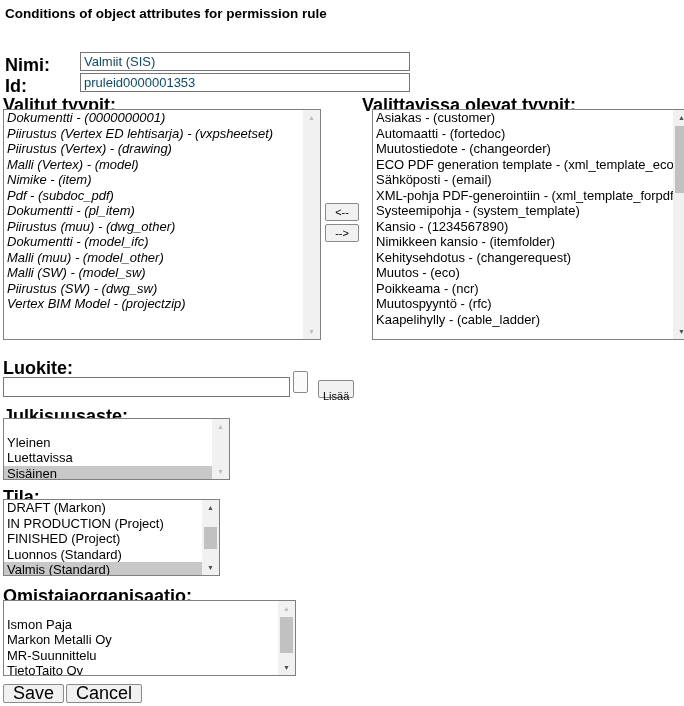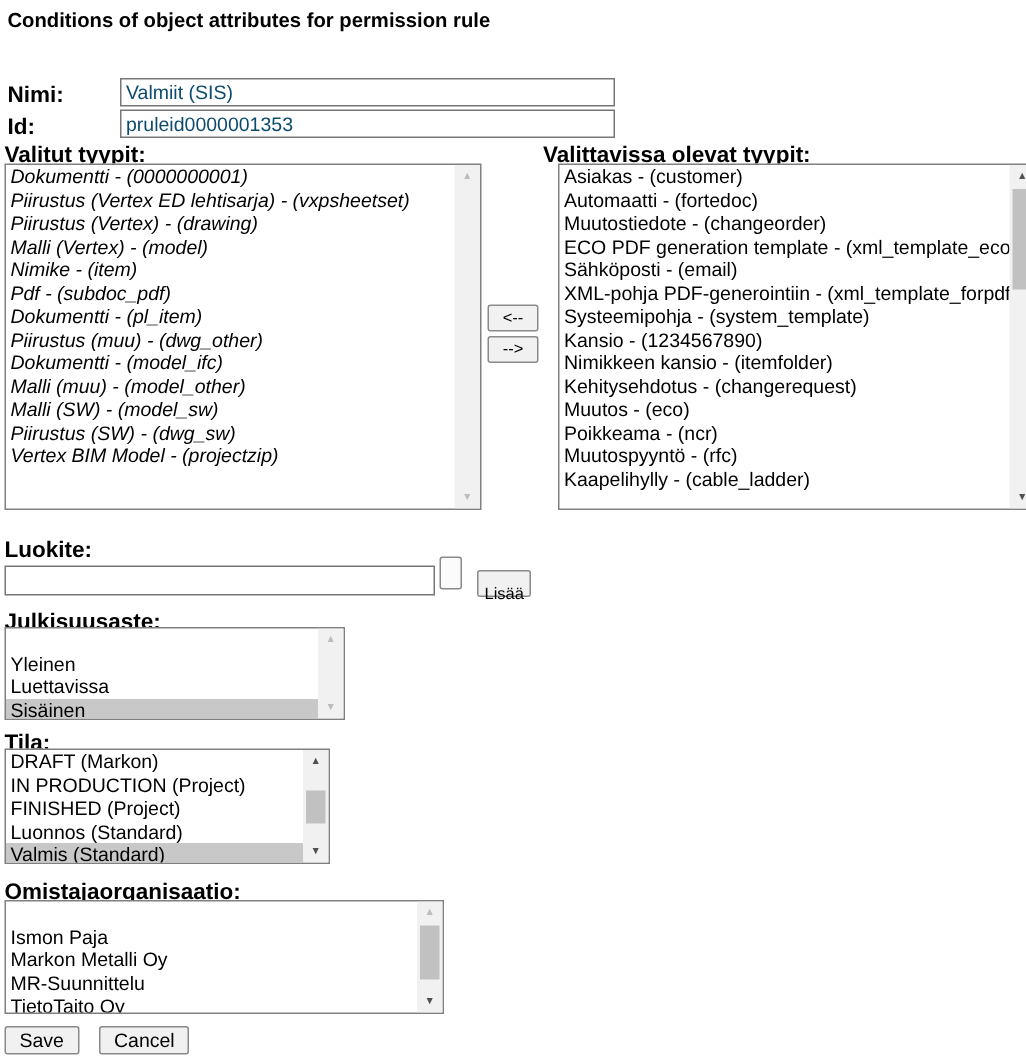--- a/index.html
+++ b/index.html
@@ -2,21 +2,21 @@
 <html style="--selected-bg: #c8c8c8;"><head>
 <meta charset="utf-8">
 <style>
   * { box-sizing: border-box; }
   html,body { margin:0; padding:0; background:#fff; }
   body { font-family:"Liberation Sans", sans-serif; color:#000; }
   .page { position:relative; width:684px; height:706px; background:#fff; overflow:hidden; }
 
   .page-title { position:absolute; left:5px; top:6px; font-size:13.5px; font-weight:bold; white-space:nowrap; }
 
-  .lbl { position:absolute; font-size:15px; font-weight:bold; white-space:nowrap; }
+  .lbl { position:absolute; font-size:18px; font-weight:bold; white-space:nowrap; }
 
   input.txt {
     position:absolute; border:1px solid #767676; background:#fff;
     font-family:inherit; font-size:13px; color:#0c4a6e; padding:1px 3px; margin:0;
   }
 
   
   .listbox { position:absolute; border:1px solid #808080; background:#fff; overflow:hidden; }
   .lb-items { position:absolute; top:0; left:0; right:17px; bottom:0; overflow:hidden; }
   .lb-row { height:15.5px; line-height:15.5px; font-size:13px; padding-left:3px; white-space:nowrap; overflow:hidden; }
@@ -25,21 +25,21 @@
   .lb-scroll { position:absolute; top:0; right:0; bottom:0; width:17px; background:#f1f1f1; }
   .lb-arrow { position:absolute; left:0; width:17px; height:15px; line-height:15px; text-align:center; font-size:7px; color:#505050; cursor:default; }
   .lb-arrow.up { top:0; }
   .lb-arrow.down { bottom:0; }
   .lb-arrow.disabled { color:#bdbdbd; }
   .lb-thumb { position:absolute; left:2px; width:13px; background:#c1c1c1; }
 
   
   .btn {
     position:absolute; background:#f1f1f1; border:1px solid #8a8a8a; border-radius:2px;
-    font-family:inherit; font-size:13px; color:#000; text-align:center; padding:0 9px; height:19px; line-height:17px;
+    font-family:inherit; font-size:18px; color:#000; text-align:center; padding:0 9px; height:19px; line-height:17px;
     cursor:default; white-space:nowrap;
   }
   .btn.arrow { font-size:11px; padding:0; width:34px; height:18px; line-height:16px; }
   .btn.tiny  { font-size:11px; height:17px; line-height:15px; padding:8px 4px; }
   .btn.blank { background:#fbfbfb; width:15px; height:22px; padding:0; }
 </style>
 </head>
 <body>
 
 <div class="page">

